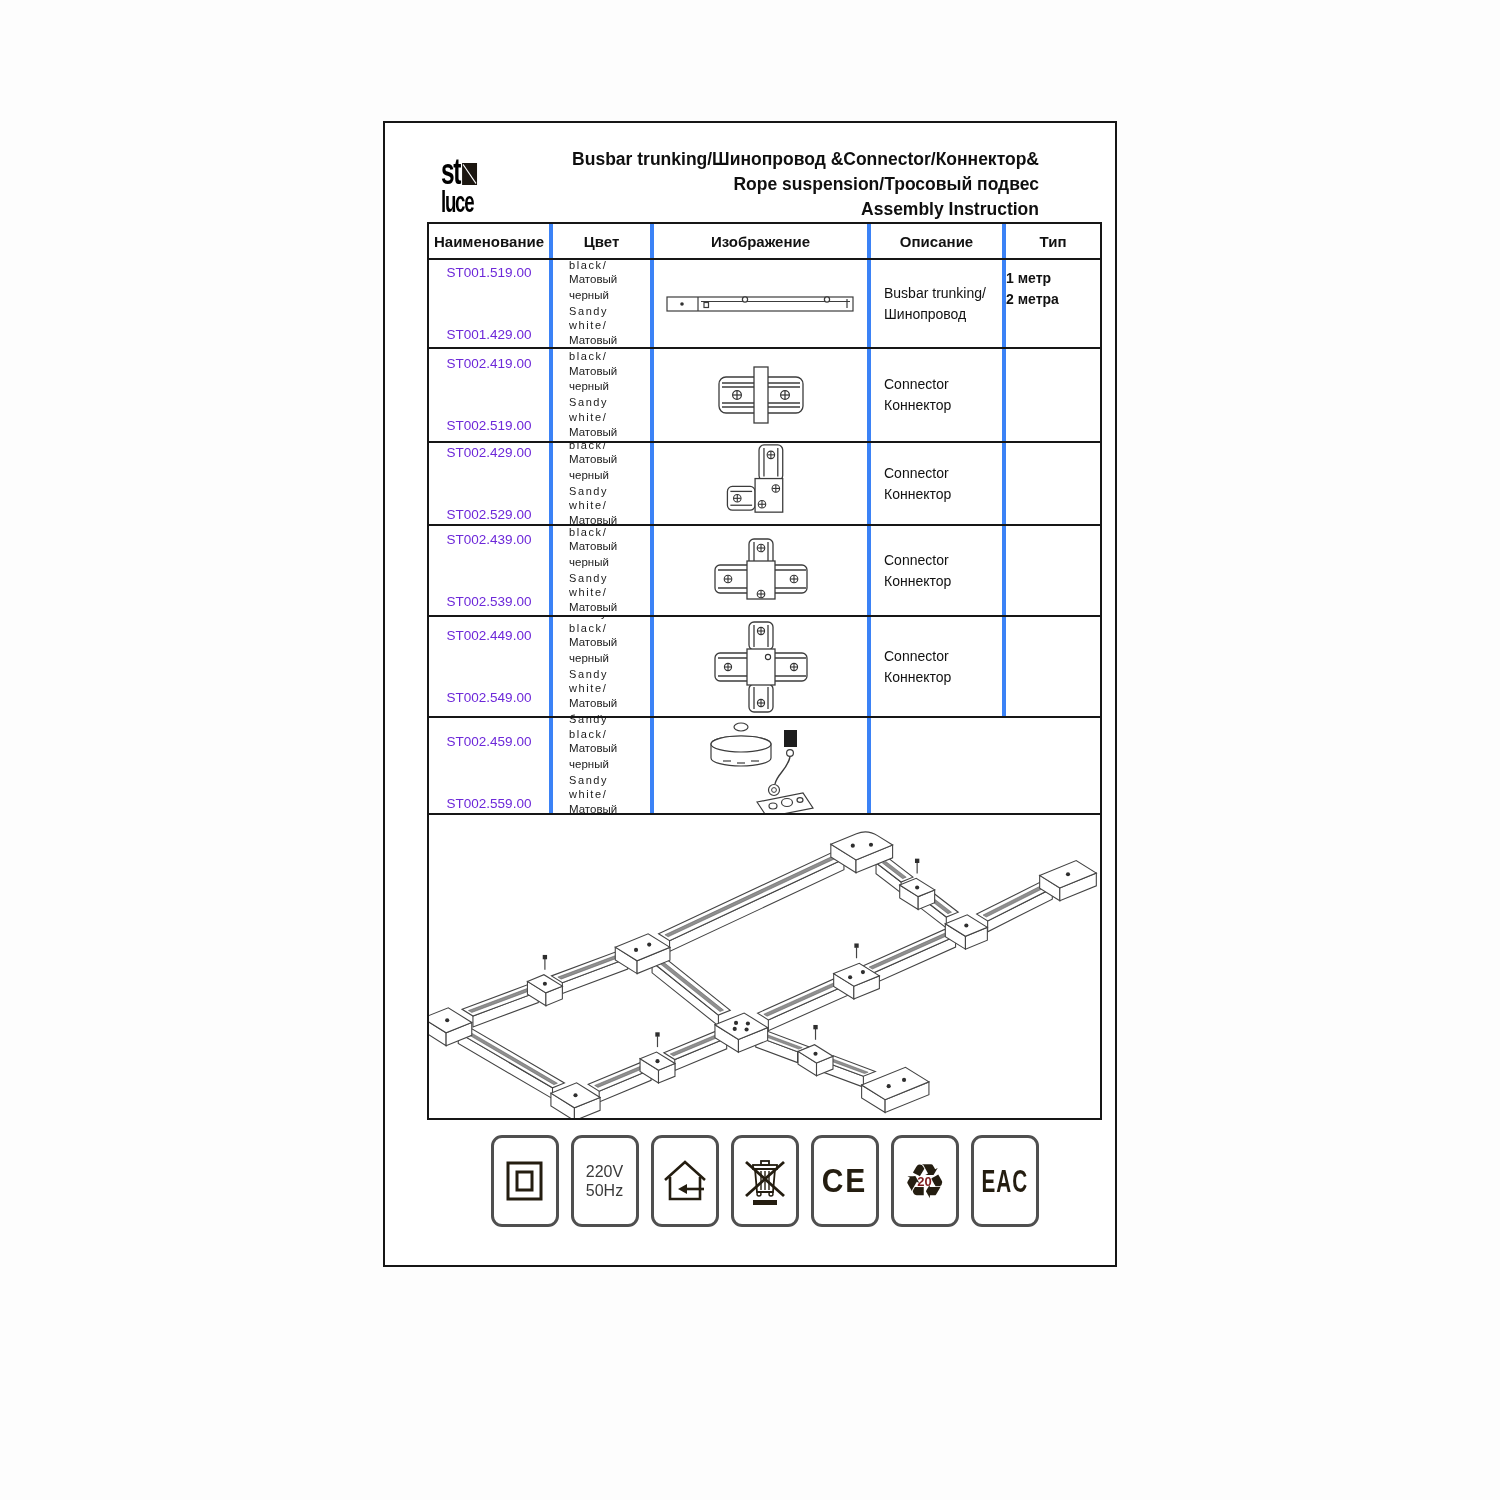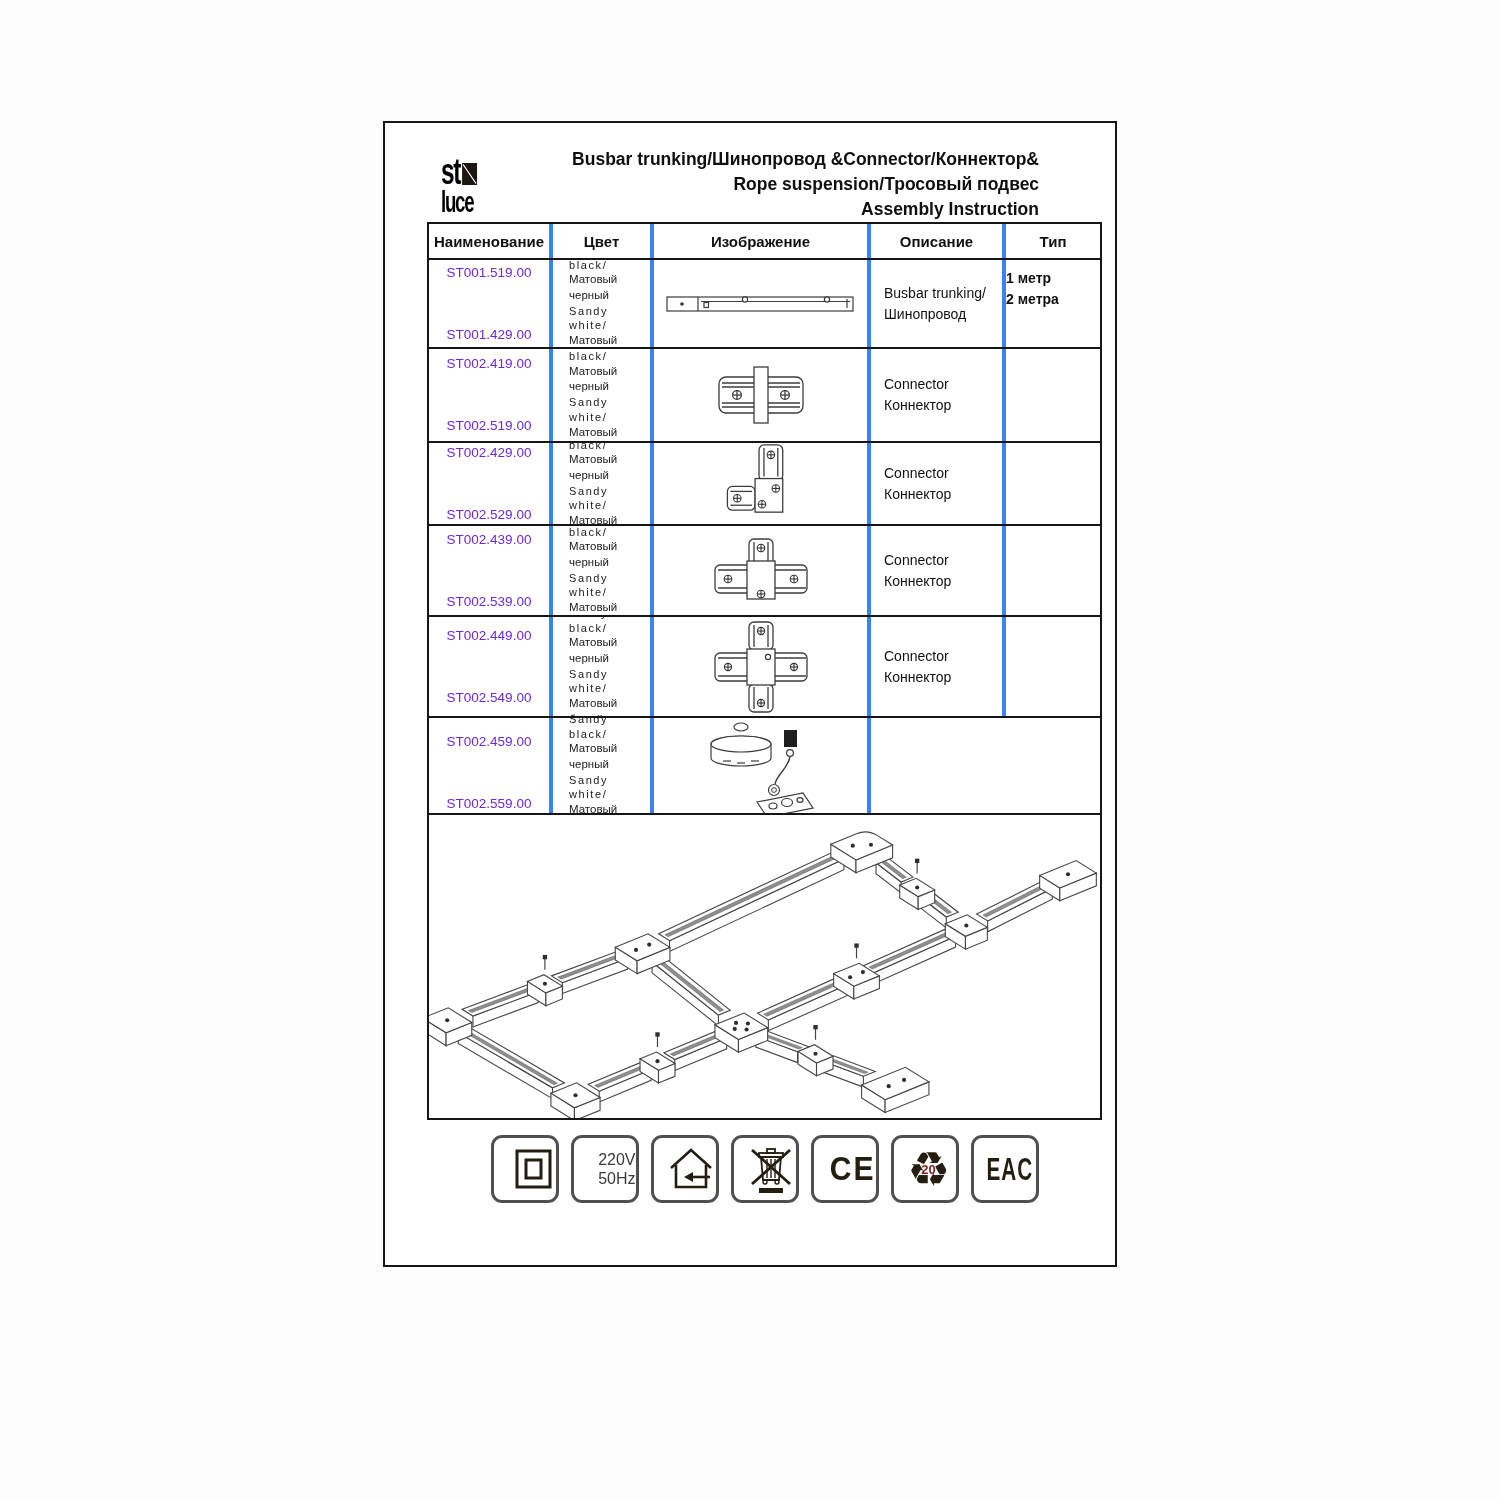--- a/index.html
+++ b/index.html
@@ -30,21 +30,21 @@
   .imgcell{align-items:center;justify-content:center;}
   .desc{padding-left:13px;font-size:14px;font-weight:normal;line-height:1.5;}
   .typecol{justify-content:flex-start;padding:8px 0 0 0;font-size:14px;font-weight:bold;line-height:1.5;}
 
   
   .diagram-box{position:absolute;left:42px;top:690px;width:675px;height:307px;border:2px solid #161616;box-sizing:border-box;background:#fff;}
   .diagram-box svg{display:block;width:100%;height:100%;}
 
   
   .cert-row{position:absolute;left:42px;top:1012px;width:675px;display:flex;justify-content:center;gap:12px;}
-  .cert-box{width:68px;height:68px;border:3px solid #4f4f4f;border-radius:11px;box-sizing:border-box;display:flex;align-items:flex-end;justify-content:center;flex-direction:column;color:#241d10;background:#fff;position:relative;}
+  .cert-box{width:68px;height:92px;border:3px solid #4f4f4f;border-radius:11px;box-sizing:border-box;display:flex;align-items:center;justify-content:center;flex-direction:column;color:#241d10;background:#fff;position:relative;}
   .volt{font-size:16px;line-height:1.2;color:#3a3a3a;text-align:center;}
   .ce-text{font-size:30px;font-weight:bold;letter-spacing:2px;transform:scaleY(1.1);}
   .eac-text{font-size:23px;font-weight:bold;letter-spacing:1px;transform:scale(.9,1.35);}
   .recycle-wrap{position:relative;width:54px;height:54px;display:flex;align-items:center;justify-content:center;}
   .recycle-sym{font-size:48px;line-height:1;font-family:"DejaVu Sans",sans-serif;color:#241d10;}
   .recycle-num{position:absolute;left:0;top:20px;width:100%;text-align:center;font-size:13px;font-weight:bold;color:#7f1d1d;text-shadow:0 0 2px #fff;}
 
   .page-footer{position:absolute;left:0;top:1096px;width:100%;text-align:center;font-size:23px;color:#0f0f0f;letter-spacing:.3px;}
   .cell-svg{display:block;}
 </style>

